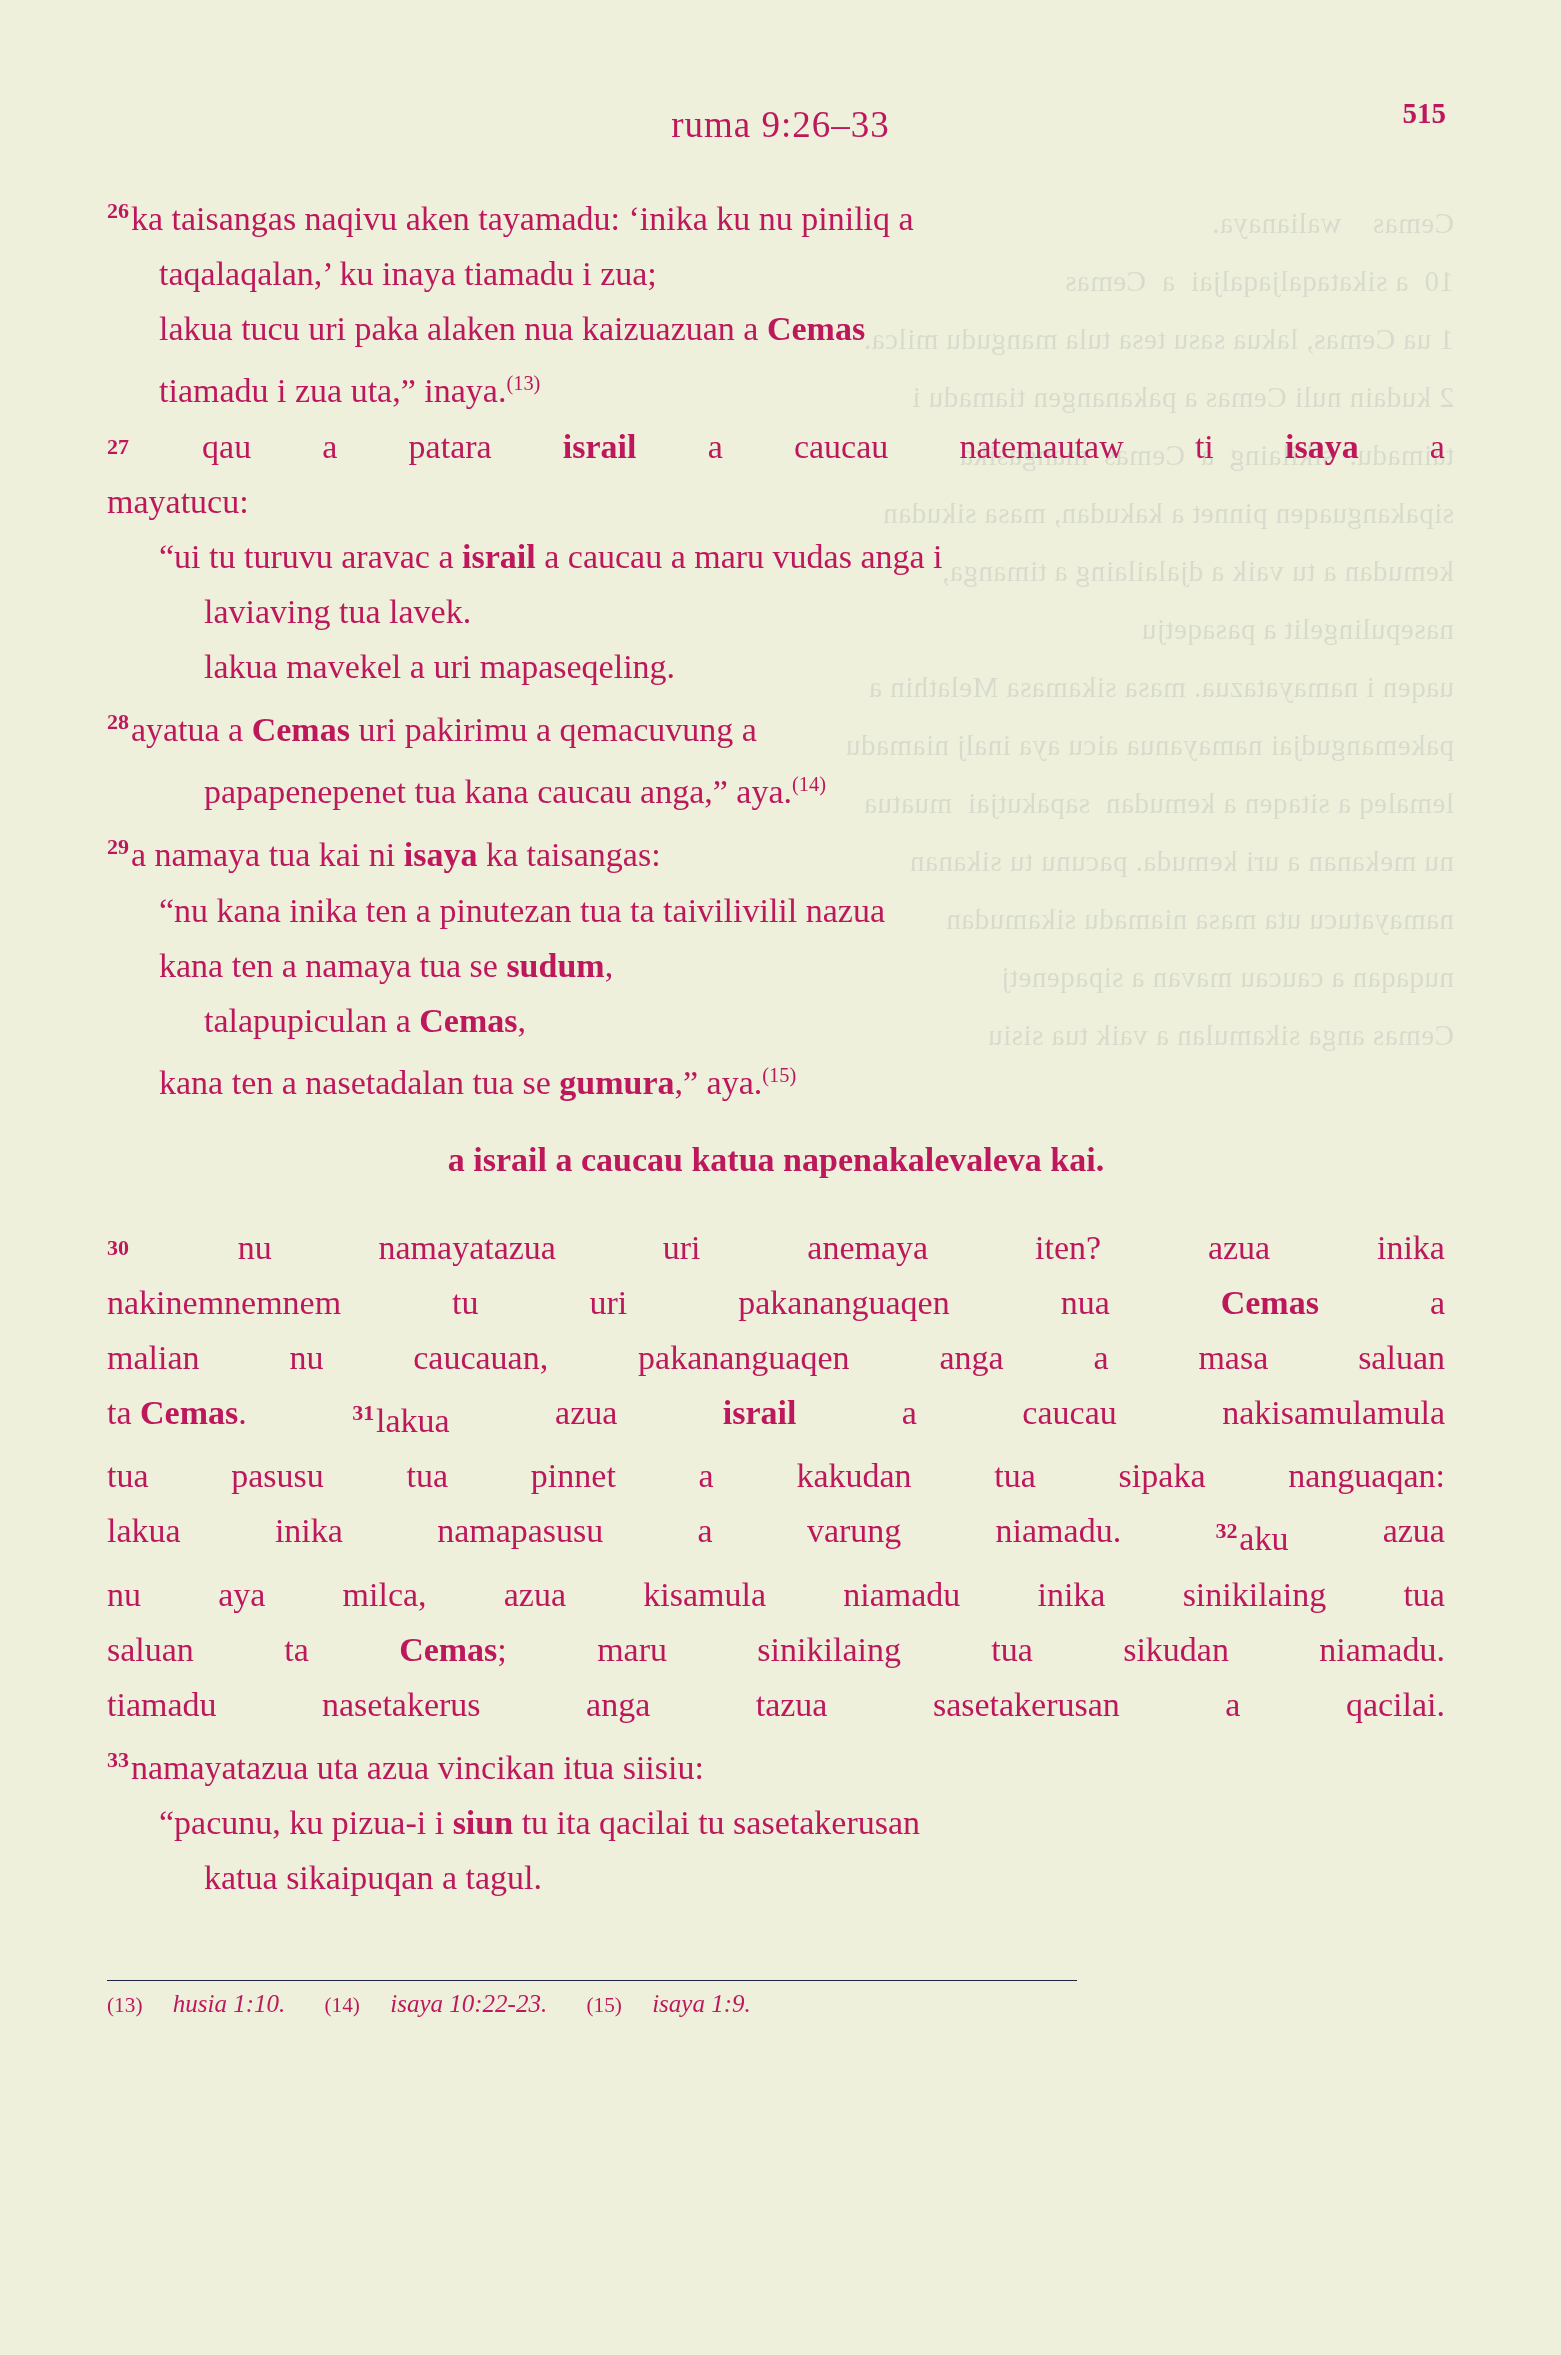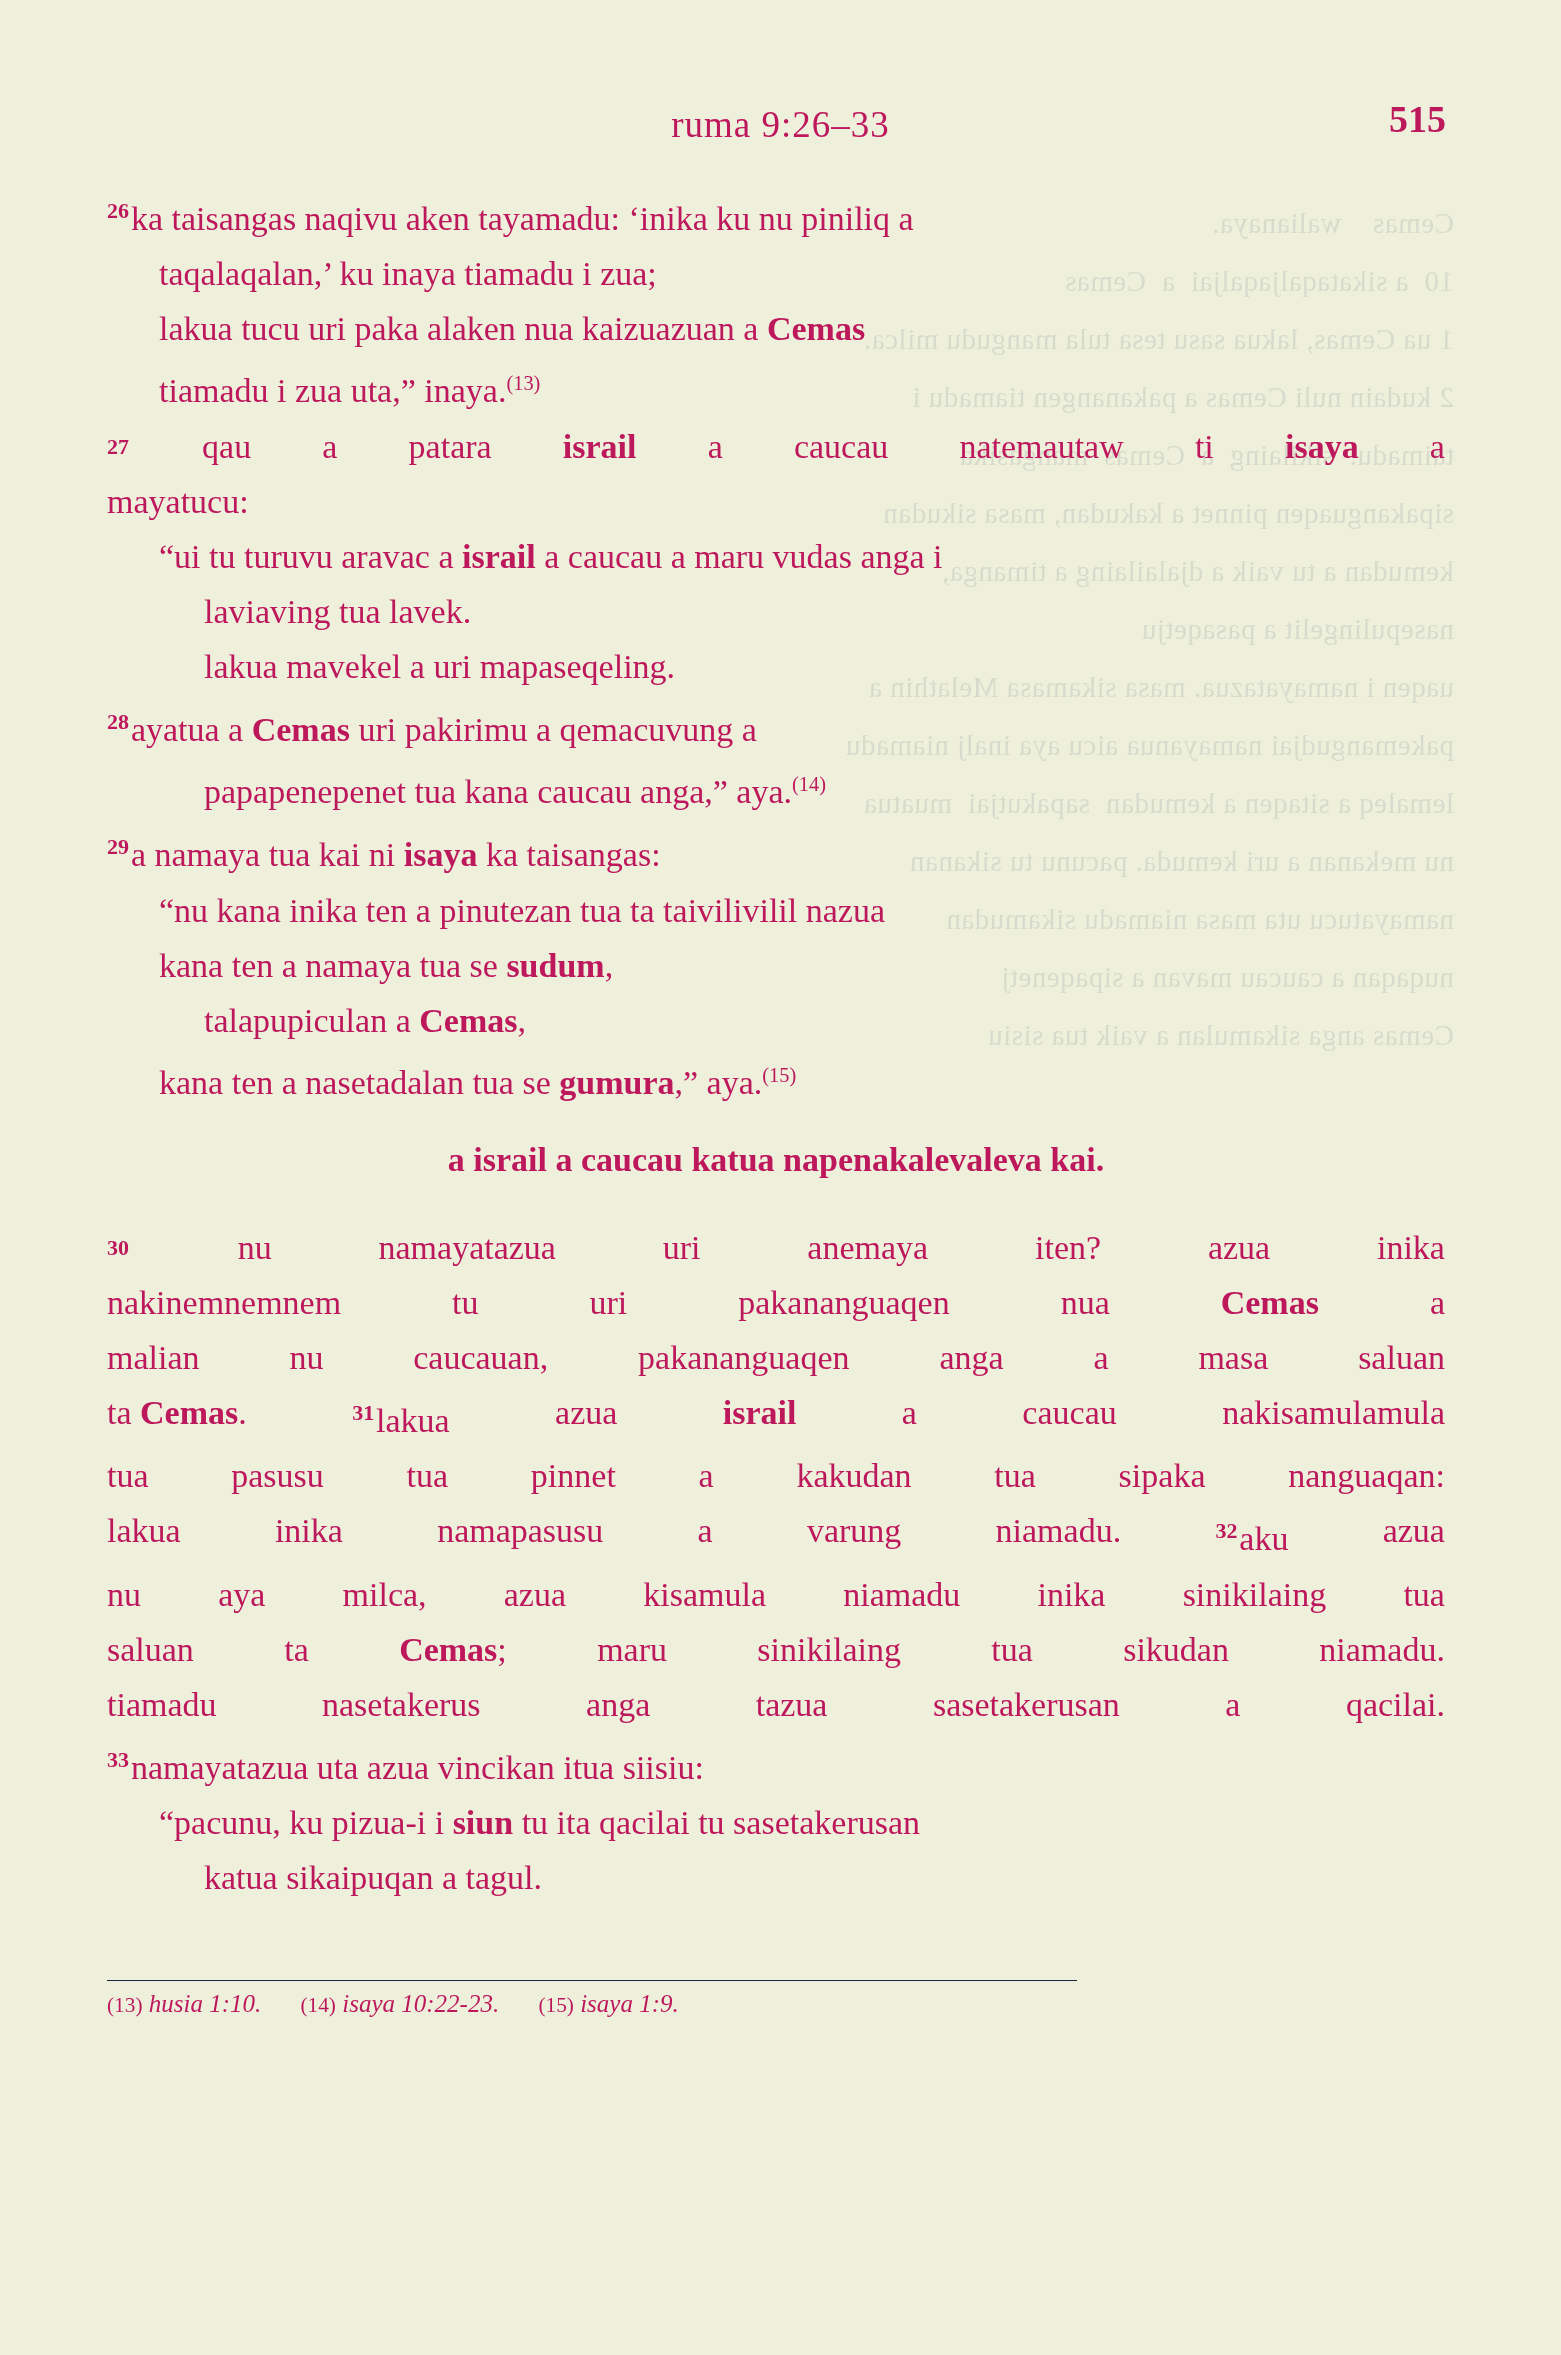--- a/index.html
+++ b/index.html
@@ -54,21 +54,21 @@
     left: 50%;
     top: 0;
     transform: translateX(-50%);
     font-size: 37px;
     letter-spacing: 1px;
   }
   .header .hdr-page {
     position: absolute;
     right: 0;
     top: -5.8px;
-    font-size: 38px;
+    font-size: 29px;
     font-weight: bold;
   }
   .body-text {
     margin: 35px 116px 0 107px;
     font-size: 34px;
     line-height: 55px;
     text-align: justify;
   }
   .vnum {
     font-size: 22px;
@@ -105,21 +105,21 @@
   .footnotes {
     position: absolute;
     left: 107px;
     top: 1980px;
     width: 970px;
     font-size: 25px;
     border-top: 1.9px solid #1a2440;
     padding-top: 8.7px;
   }
   .footnotes .fitem { margin-right: 33px; white-space: nowrap; }
-  .footnotes i { font-style: italic; }
+  .footnotes i { font-style: italic; margin-left: 24px; }
   .fsup { font-size: 21.3px; vertical-align: baseline; }
 </style>
 </head>
 <body>
 
 <div class="page">
 
   <div class="ghost">Cemas    walianaya.
 10  a sikataqaljaqaljai  a  Cemas
 1 ua Cemas, lakua sasu tesa tula mangudu milca.

